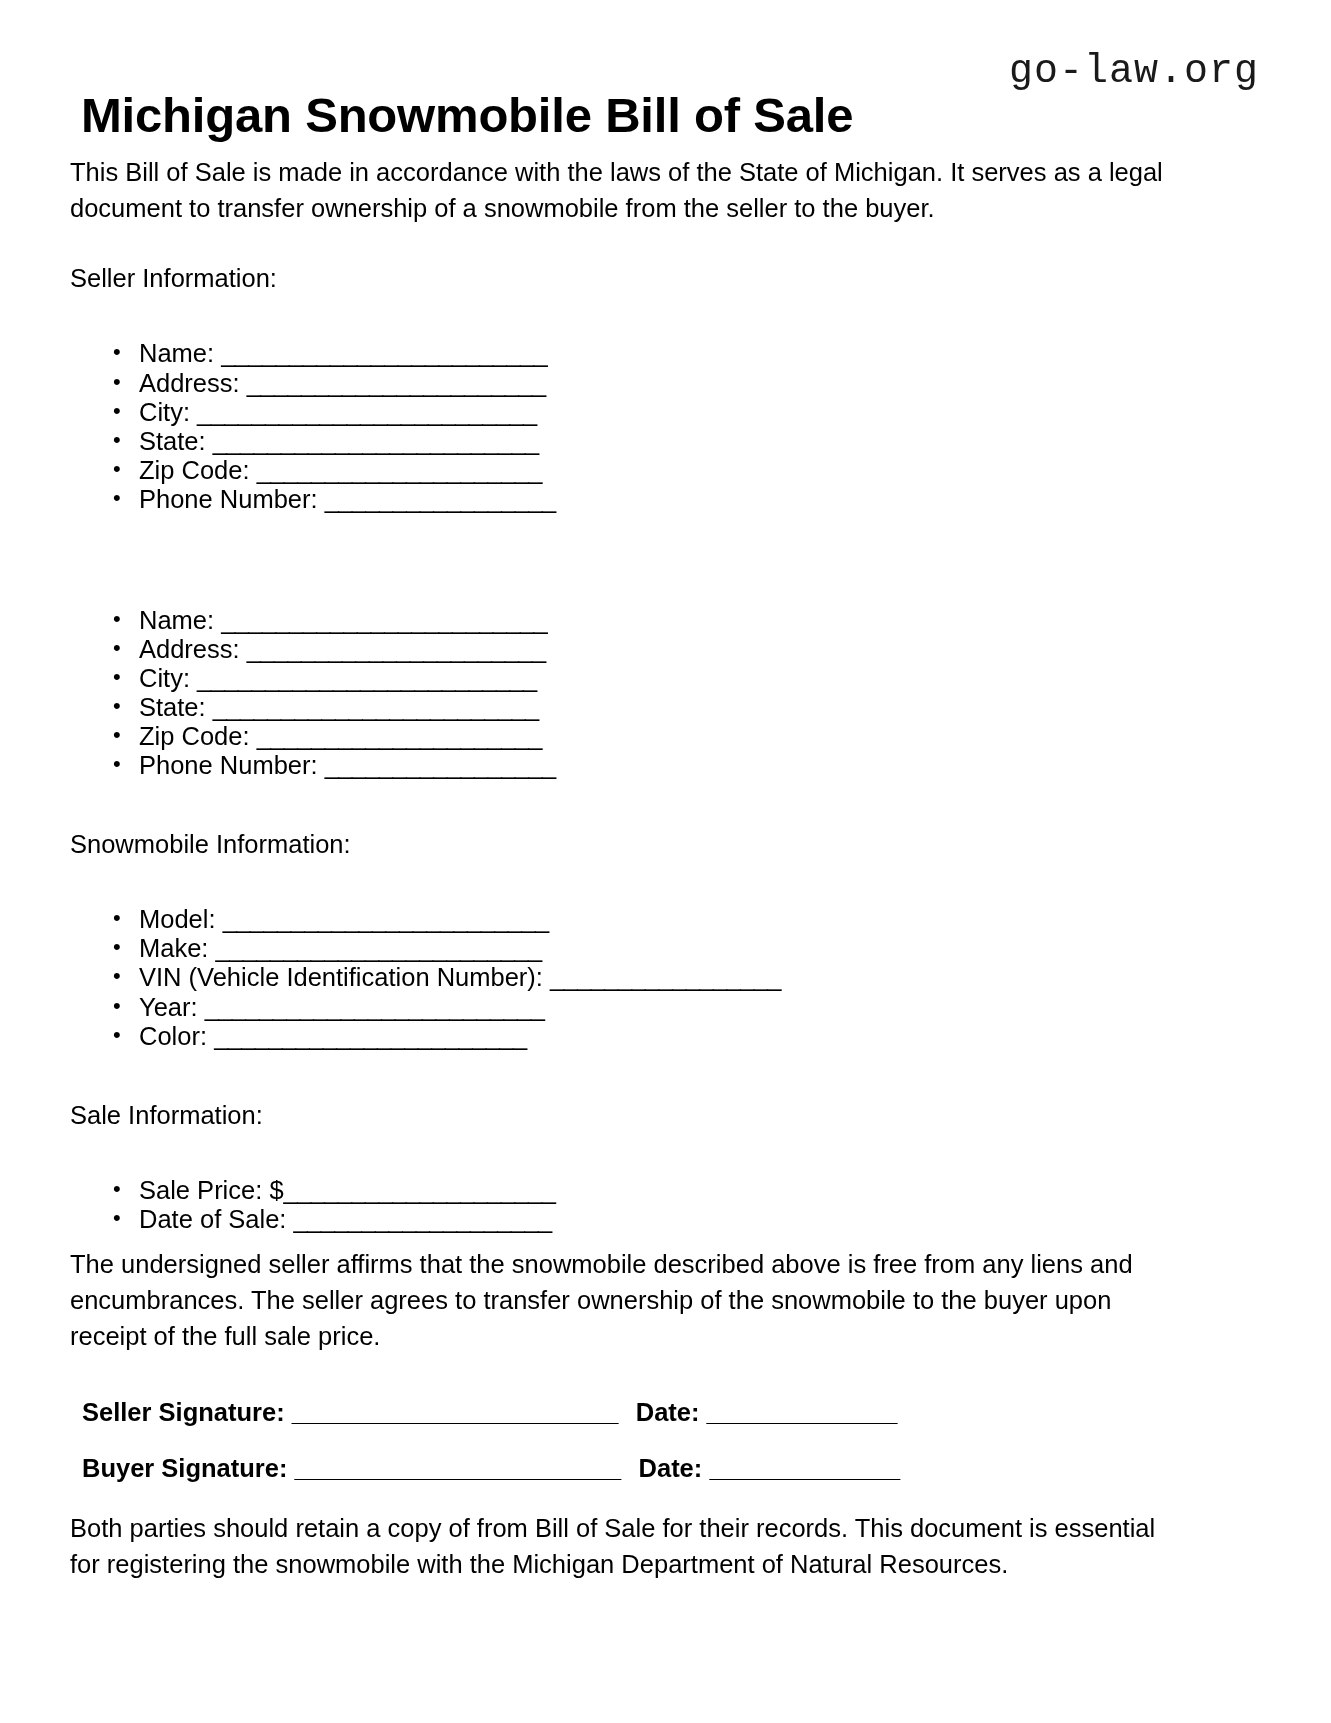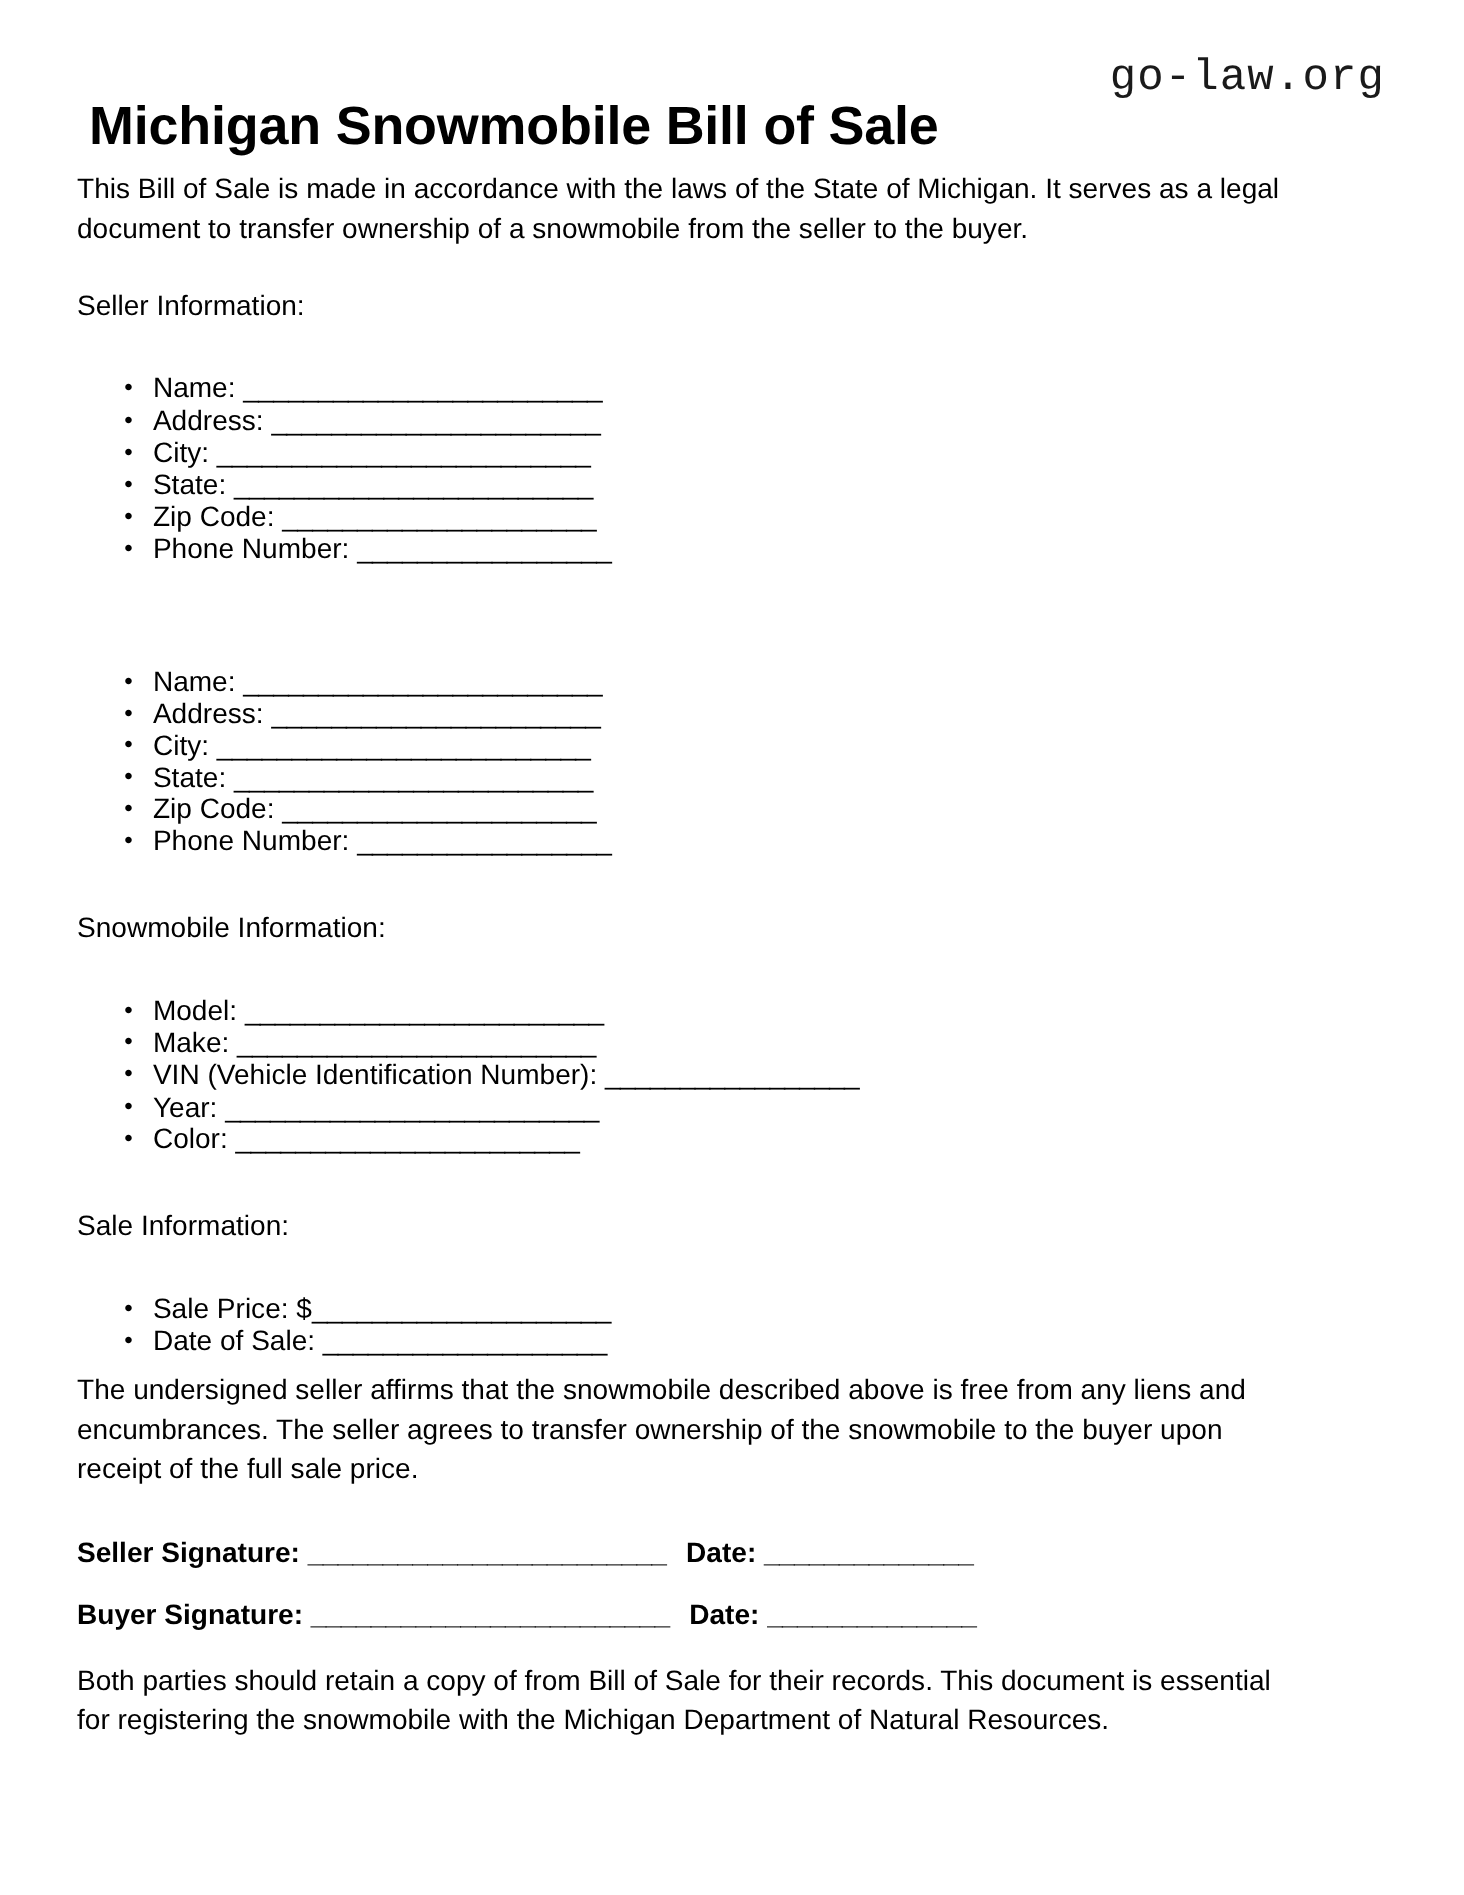--- a/index.html
+++ b/index.html
@@ -71,21 +71,21 @@
     content: "\2022";
     position: absolute;
     left: -26px;
     top: 0;
     font-size: 22px;
   }
   .blank {
     letter-spacing: -0.6px;
   }
   .affirm { margin-top: 40px; }
-  .sign-block { margin-top: 42px; }
+  .sign-block { margin-top: 42px; margin-left: 12px; }
   .sign-row {
     font-size: 25.5px;
     font-weight: bold;
     line-height: 1.2;
     white-space: nowrap;
     margin-bottom: 26px;
   }
   .sign-row .sig-gap { display: inline-block; width: 18px; }
   .closing { margin-top: 40px; }
 </style>

